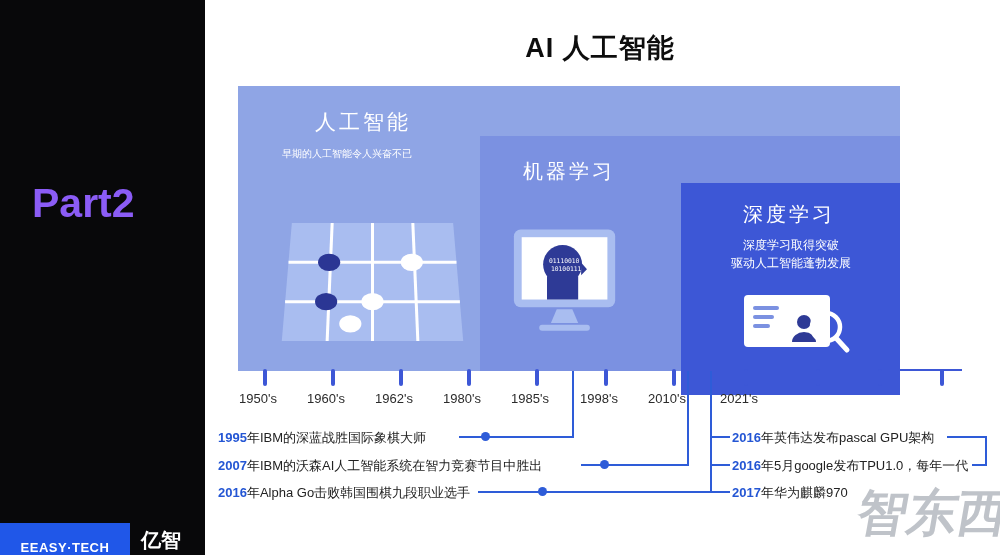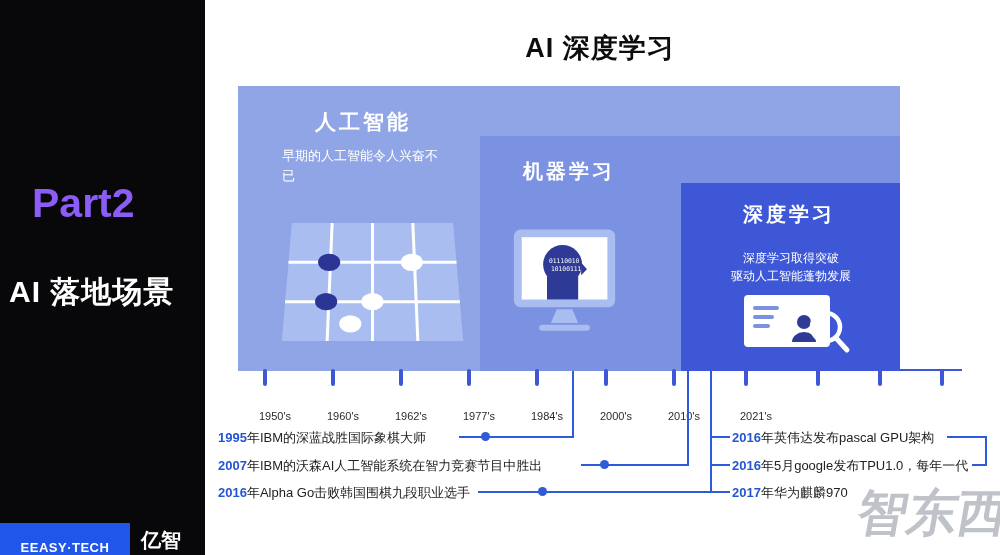--- a/index.html
+++ b/index.html
@@ -16,37 +16,37 @@
   .brand-cn { position:absolute; left:141px; top:527px; font-size:20px; font-weight:bold; color:#fff; }
 
   
   .page-title { position:absolute; left:205px; width:790px; top:30px; text-align:center;
                 font-size:27px; font-weight:bold; color:#0d0d0d; letter-spacing:1px; }
 
   
   .era { position:absolute; }
   .era1 { left:238px; top:86px;  width:662px; height:285px; background:#8FA5E5; }
   .era2 { left:480px; top:136px; width:420px; height:235px; background:#7B91E1; }
-  .era3 { left:681px; top:183px; width:219px; height:188px; background:#3D57D6; }
-  .era-name { position:absolute; color:#fff; font-weight:bold; font-size:20px; letter-spacing:3px; white-space:nowrap; }
-  .era-desc { position:absolute; color:#fff; font-size:13px; line-height:1.55; white-space:pre-line; }
+  .era3 { left:681px; top:183px; width:219px; height:212px; background:#3D57D6; }
+  .era-name { position:absolute; color:#fff; font-weight:normal; font-size:20px; letter-spacing:3px; white-space:nowrap; }
+  .era-desc { position:absolute; color:#fff; font-size:10px; line-height:1.55; white-space:pre-line; }
   .era1 .era-name { left:77px; top:22px; font-size:21px; }
   .era1 .era-desc { left:44px; top:60px; width:165px; }
   .era2 .era-name { left:43px; top:22px; }
   .era2 .era-desc { left:41px; top:58px; width:98px; }
   .era3 .era-name { left:62px; top:18px; }
-  .era3 .era-desc { left:10px; top:53px; width:200px; text-align:center; font-size:12px; line-height:1.5;margin-top:13px; }
+  .era3 .era-desc { left:10px; top:53px; width:200px; text-align:center; font-size:12px; line-height:1.5; }
   .era-icon { position:absolute; }
   .icon-board   { left:35px; top:133px; }
   .icon-monitor { left:30px; top:90px; }
   .icon-doc     { left:62px; top:106px; }
 
   
   .tick { position:absolute; top:369px; width:4px; height:17px; background:#3D57D6; border-radius:2px; }
-  .decade { position:absolute; top:410px; width:52px; text-align:right; font-size:11px; color:#2b2b2b; }
+  .decade { position:absolute; top:391px; width:52px; text-align:left; font-size:13px; color:#2b2b2b; }
   .timeline-ext { position:absolute; left:900px; top:369px; width:62px; height:2px; background:#3D57D6; }
 
   
   .hline, .vline { position:absolute; background:#2e5cd8; }
   .hline { height:2px; }
   .vline { width:2px; }
   .dot { position:absolute; width:9px; height:9px; border-radius:50%; background:#2e5cd8; }
 
   
   .milestone { position:absolute; font-size:13px; color:#222; white-space:nowrap; }
@@ -56,26 +56,25 @@
   .watermark { position:absolute; left:858px; top:480px; font-size:50px; font-weight:bold;
                color:#aeb3ba; opacity:.78; transform:skewX(-10deg); white-space:nowrap; }
 </style>
 </head>
 <body>
 
 <div class="slide">
 
   <aside class="sidebar">
     <div class="part-label">Part2</div>
-    <div class="side-title">AI 落地场景</div>
     <div class="brand-box">EEASY·TECH</div>
     <div class="brand-cn">亿智</div>
   </aside>
 
-  <h1 class="page-title">AI 深度学习</h1>
+  <h1 class="page-title">AI 人工智能</h1>
 
   <section class="era era1">
     <div class="era-name">人工智能</div>
     <div class="era-desc">早期的人工智能令人兴奋不已</div>
     <svg class="era-icon icon-board" width="200" height="126" viewBox="0 0 185 125">
       <polygon points="12,4 172,4 182,121 2,121" fill="#A9BDF0"></polygon>
       <line x1="8.7" y1="43" x2="175.3" y2="43" stroke="#fff" stroke-width="3"></line>
       <line x1="5.3" y1="82" x2="178.7" y2="82" stroke="#fff" stroke-width="3"></line>
       <line x1="52" y1="4" x2="47" y2="121" stroke="#fff" stroke-width="3"></line>
       <line x1="92" y1="4" x2="92" y2="121" stroke="#fff" stroke-width="3"></line>
@@ -128,23 +127,23 @@
   <div class="tick" style="left:604px"></div>
   <div class="tick" style="left:672px"></div>
   <div class="tick" style="left:744px"></div>
   <div class="tick" style="left:816px"></div>
   <div class="tick" style="left:878px"></div>
   <div class="tick" style="left:940px"></div>
 
   <div class="decade" style="left:239px">1950's</div>
   <div class="decade" style="left:307px">1960's</div>
   <div class="decade" style="left:375px">1962's</div>
-  <div class="decade" style="left:443px">1977's</div>
-  <div class="decade" style="left:511px">1984's</div>
-  <div class="decade" style="left:580px">2000's</div>
+  <div class="decade" style="left:443px">1980's</div>
+  <div class="decade" style="left:511px">1985's</div>
+  <div class="decade" style="left:580px">1998's</div>
   <div class="decade" style="left:648px">2010's</div>
   <div class="decade" style="left:720px">2021's</div>
 
   <div class="vline" style="left:572px; top:371px; height:66px"></div>
   <div class="hline" style="left:459px; top:436px; width:115px"></div>
   <div class="dot" style="left:481px; top:432px"></div>
 
   <div class="vline" style="left:687px; top:371px; height:95px"></div>
   <div class="hline" style="left:581px; top:464px; width:108px"></div>
   <div class="dot" style="left:600px; top:460px"></div>

